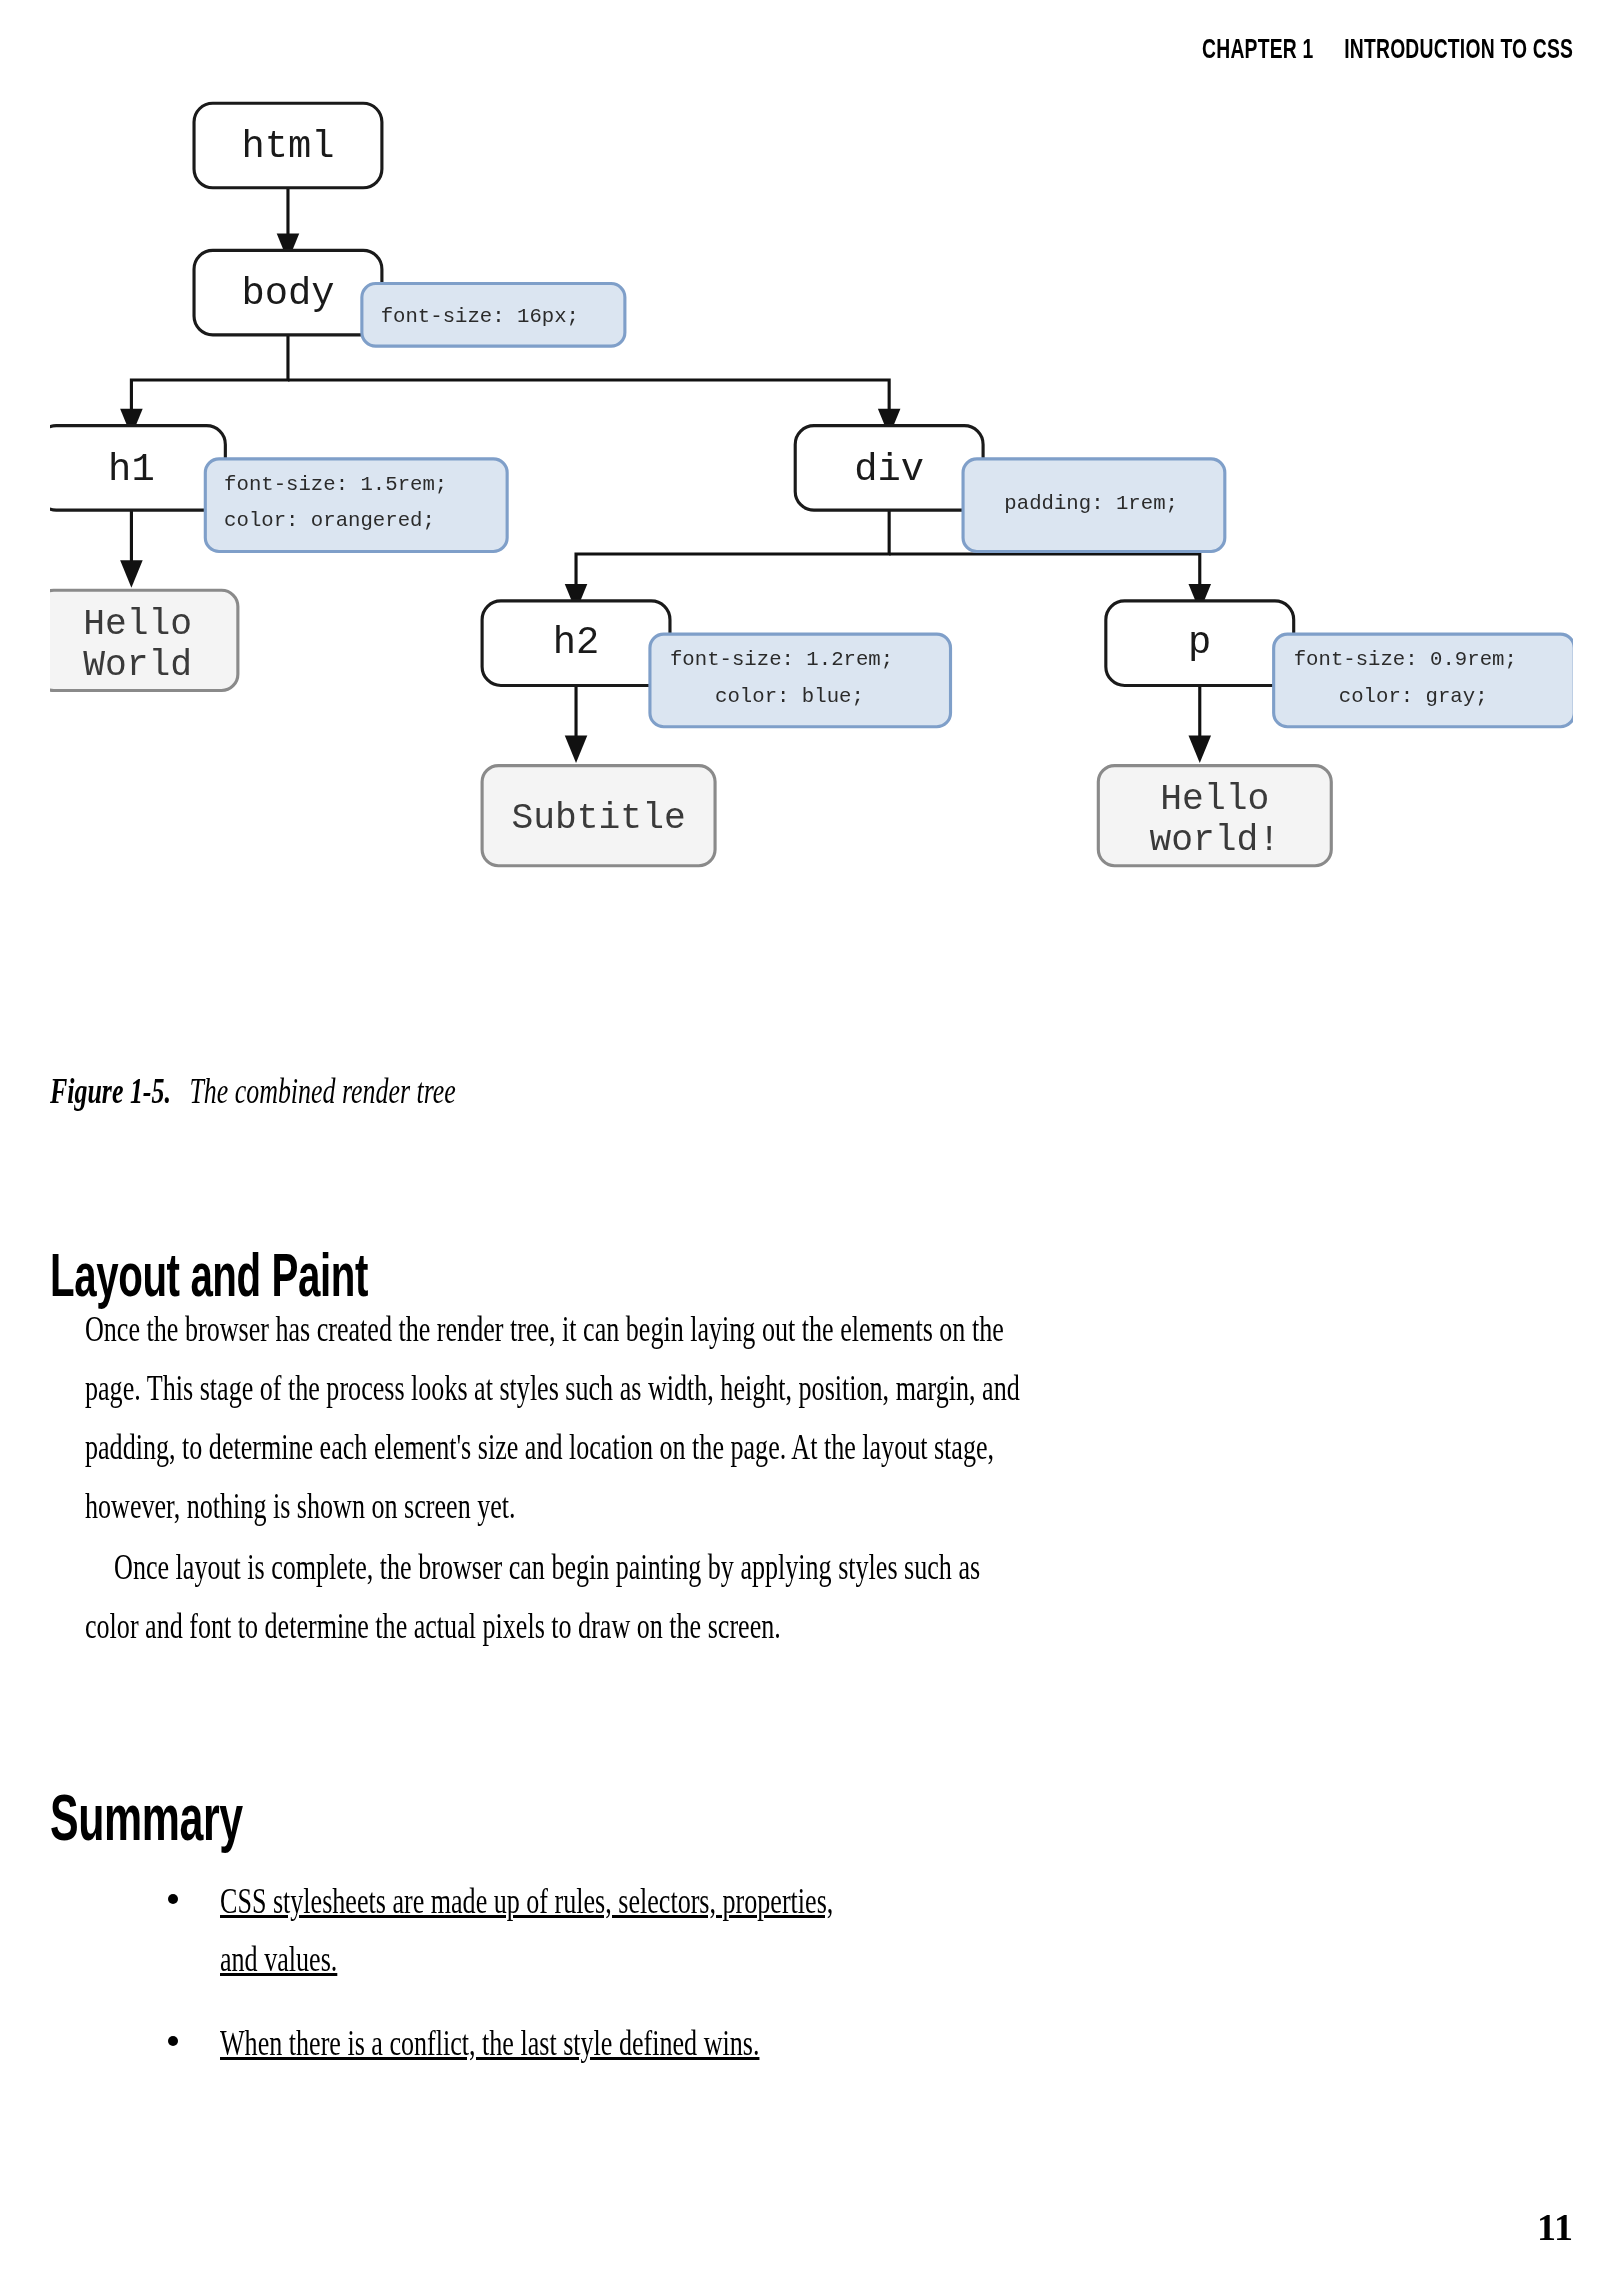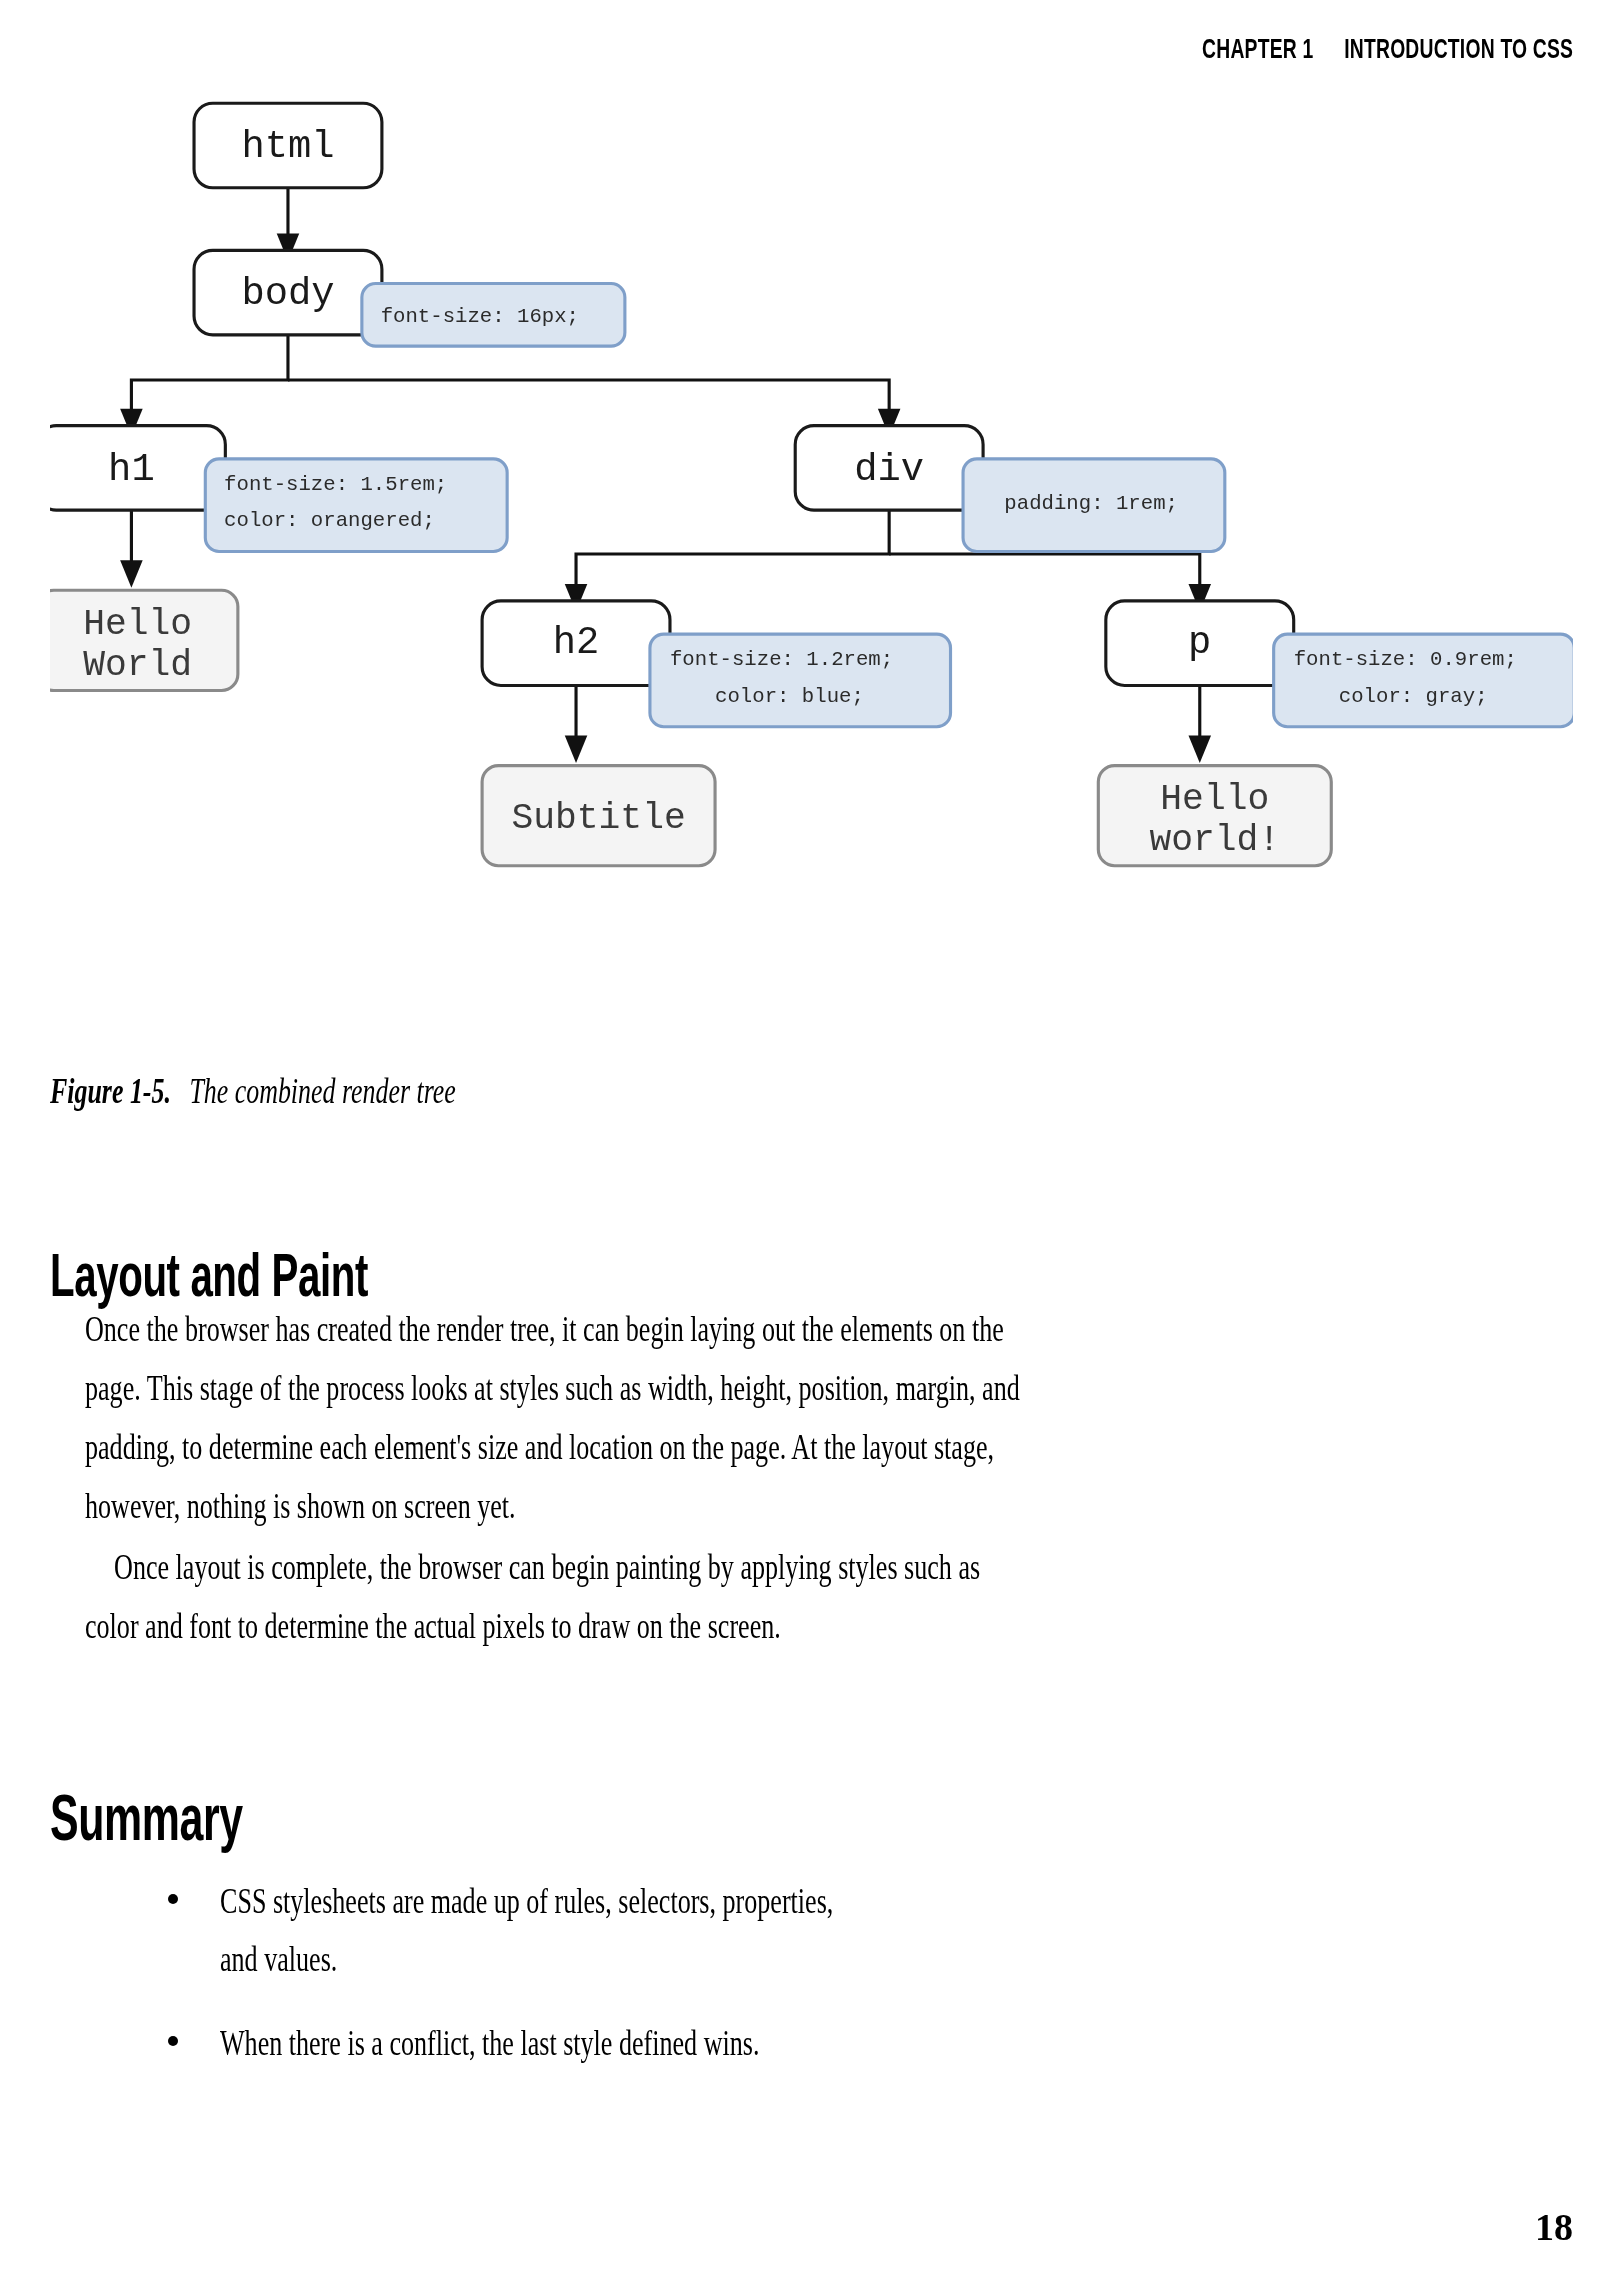--- a/index.html
+++ b/index.html
@@ -316,26 +316,26 @@
   <div class="body-line">however, nothing is shown on screen yet.</div>
 </div>
 
 <div class="body-block" id="para-2">
   <div class="body-line indent">Once layout is complete, the browser can begin painting by applying styles such as</div>
   <div class="body-line">color and font to determine the actual pixels to draw on the screen.</div>
 </div>
 
 <h2 class="section-heading" id="heading-summary">Summary</h2>
 
-<ul class="bullet-list" style="list-style:none;margin:0;padding:0;">
+<ul class="bullet-list" style="list-style:none;margin:0;padding:0;text-decoration:underline;">
   <li class="bullet-item">
     <span class="bullet-dot"></span>
     <div class="bullet-line">CSS stylesheets are made up of rules, selectors, properties,</div>
     <div class="bullet-line">and values.</div>
   </li>
   <li class="bullet-item">
     <span class="bullet-dot"></span>
     <div class="bullet-line">When there is a conflict, the last style defined wins.</div>
   </li>
 </ul>
 
-<div class="page-number">18</div>
+<div class="page-number">11</div>
 
 
 </body></html>

